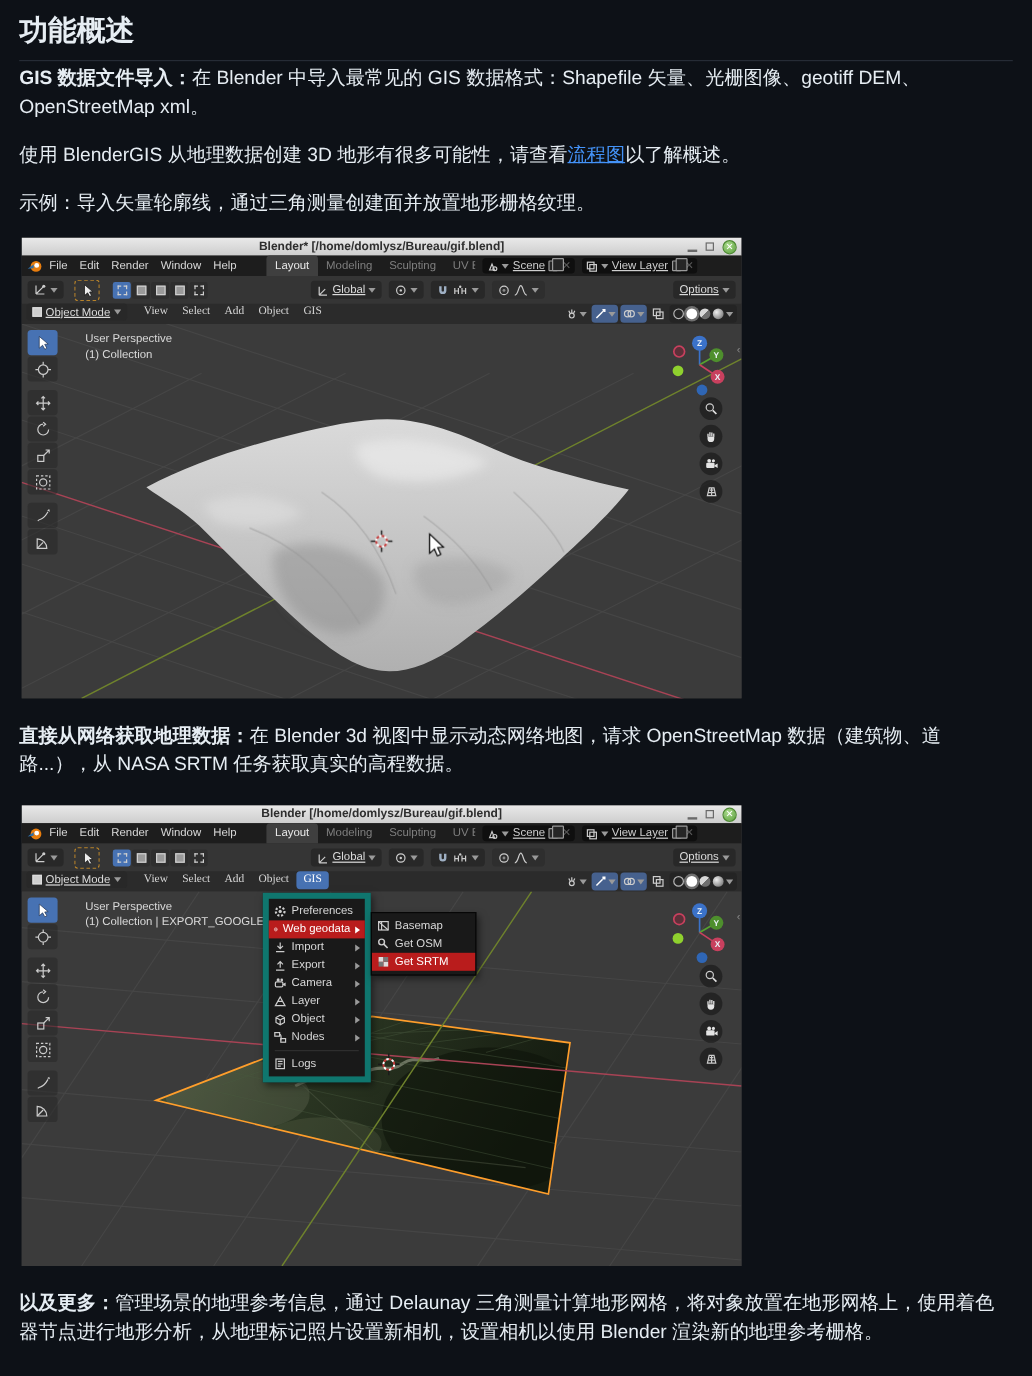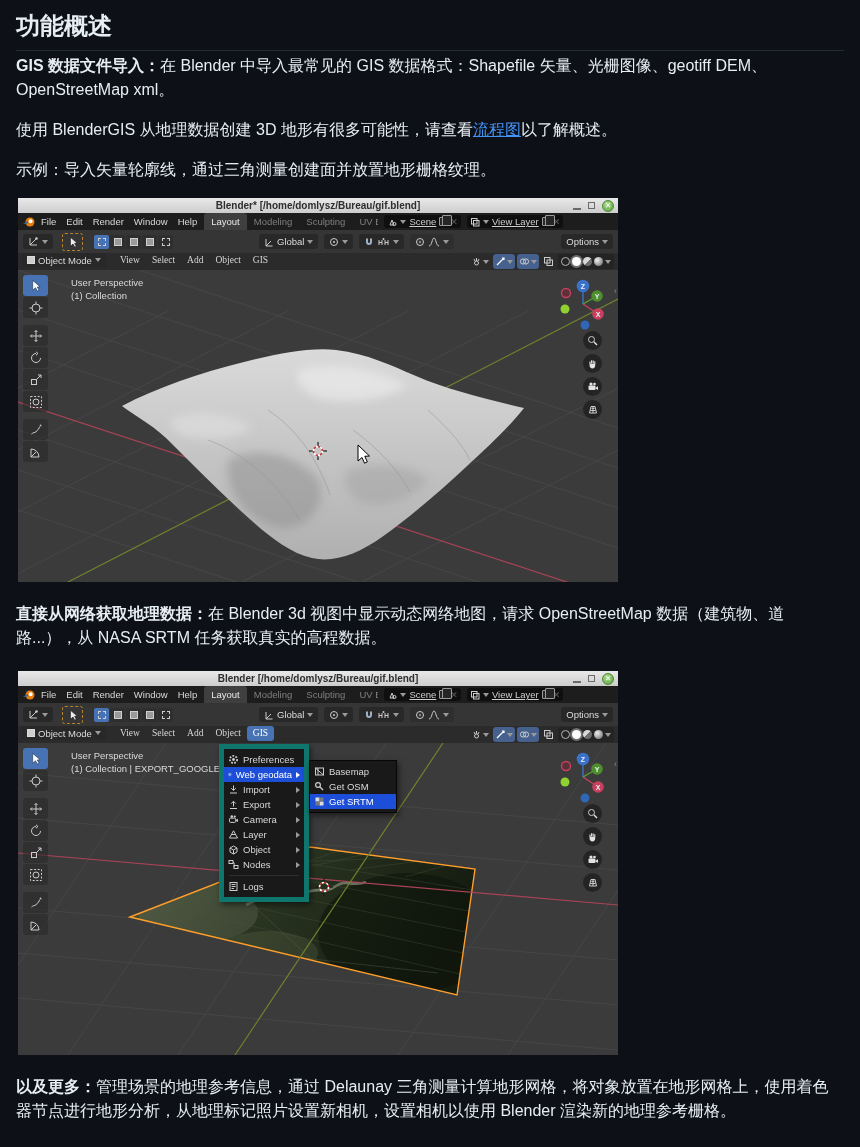--- a/index.html
+++ b/index.html
@@ -32,38 +32,38 @@
   .tbb.min { width:8px; height:2px; background:#6a6a6a; margin-top:6px; }
   .tbb.max { width:7px; height:7px; border:1.5px solid #6a6a6a; }
   .tbb.close { width:12px; height:12px; border-radius:50%;
         background:radial-gradient(circle at 35% 30%, #a8d98b, #5da23e);
         border:1px solid #4e8a33; color:#fff; font-size:8px; line-height:10px;
         text-align:center; font-weight:bold; }
 
   .mb { position:absolute; top:15px; left:0; right:0; height:17px; background:#1d1d1d;
         display:flex; align-items:center; padding:0 4px; gap:0; }
   .mi { padding:0 5px; color:#d9d9d9; }
-  .tabs { display:flex; align-items:center; margin-left:2px; height:17px; }
+  .tabs { display:flex; align-items:center; margin-left:20px; height:17px; }
   .tab { padding:0 7px; height:17px; line-height:17px; color:#7f7f7f; }
   .tab.active { background:#3f3f3f; color:#e8e8e8; border-radius:3px 3px 0 0; }
   .tab.cut { max-width:26px; overflow:hidden; white-space:nowrap; }
   .fld { display:flex; align-items:center; height:13px; background:#0f0f0f;
          border-radius:3px; padding:0 3px; gap:3px; margin-left:6px; }
   .fld .nm { color:#cfcfcf;text-decoration:underline; }
   .doc-ic { width:8px; height:9px; border:1px solid #9a9a9a; border-radius:1px; position:relative; background:#262626;}
   .doc-ic:after { content:""; position:absolute; left:2px; top:-3px; width:8px; height:9px;
          border:1px solid #9a9a9a; border-radius:1px; background:#262626; }
   .x-dim { color:#5a5a5a; font-size:9px; font-weight:bold; }
 
   .tr2 { position:absolute; top:32px; left:0; right:0; height:23px; background:#353535;
         display:flex; align-items:center; padding:0 5px; }
   .vh  { position:absolute; top:55px; left:0; right:0; height:17px; background:#2b2b2b;
         display:flex; padding:0 4px; }
   .dd { display:flex; align-items:center; gap:3px; background:#282828; border-radius:3px;
-        height:15px; padding:0 5px; color:#dcdcdc; }
+        height:15px; padding:0 5px; color:#dcdcdc;text-decoration:underline; }
   .car { width:0; height:0; border-left:3px solid transparent; border-right:3px solid transparent;
         border-top:4px solid #9a9a9a; display:inline-block; }
   .toolchip { width:21px; height:18px; border:1px dashed #b8832a; border-radius:3px;
         display:flex; align-items:center; justify-content:center; margin-left:9px; }
   .selmodes { display:flex; gap:1px; margin-left:11px; }
   .sm { width:15px; height:14px; background:#2e2e2e; border-radius:2px;
         display:flex; align-items:center; justify-content:center; }
   .sm.on { background:#4772b3; }
   .sm i { display:block; width:8px; height:8px; border:1px dashed #cfcfcf; }
   .sm.f i { border-style:solid; background:#9a9a9a; }
@@ -94,21 +94,21 @@
   .navbtns { position:absolute; left:565px; top:61px; display:flex; flex-direction:column; gap:4px; }
   .nb { width:19px; height:19px; border-radius:50%; background:rgba(30,30,30,.75);
         display:flex; align-items:center; justify-content:center; }
   .collapse-arrow { position:absolute; right:1px; top:16px; color:#8a8a8a; font-size:9px; }
 
   
   .gm-panel { position:absolute; left:201px; top:73px; width:90px; background:#191919;
         border:5px solid #0f766e; box-shadow:2px 3px 6px rgba(0,0,0,.5);
         padding:3px 0; z-index:6; }
   .gm-row { display:flex; align-items:center; height:15px; padding:0 4px; gap:4px; color:#d9d9d9; }
-  .gm-row.hl { background:#1d4ed8; color:#fff; }
+  .gm-row.hl { background:#b91c1c; color:#fff; }
   .gm-row .lbl { flex:1; white-space:nowrap; }
   .gm-sep { height:1px; background:#2e2e2e; margin:3px 5px; }
   .sub-car { width:0; height:0; border-top:3px solid transparent; border-bottom:3px solid transparent;
         border-left:4px solid #9a9a9a; }
   .gm-row.hl .sub-car { border-left-color:#fff; }
   .gm-sub { position:absolute; left:291px; top:89px; width:88px; background:#191919;
         border:1px solid #060606; box-shadow:2px 3px 6px rgba(0,0,0,.5); padding:3px 0; z-index:7; }
   svg .ic { stroke:#cccccc; stroke-width:1; fill:none; }
 </style>
 </head>

